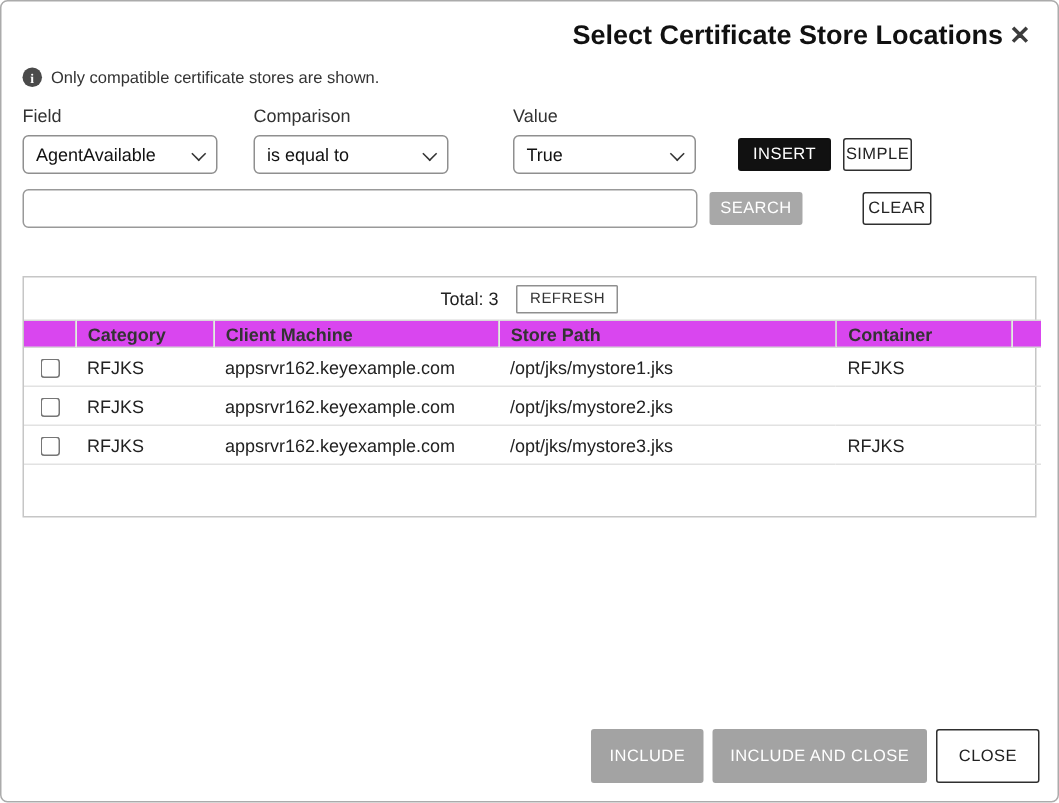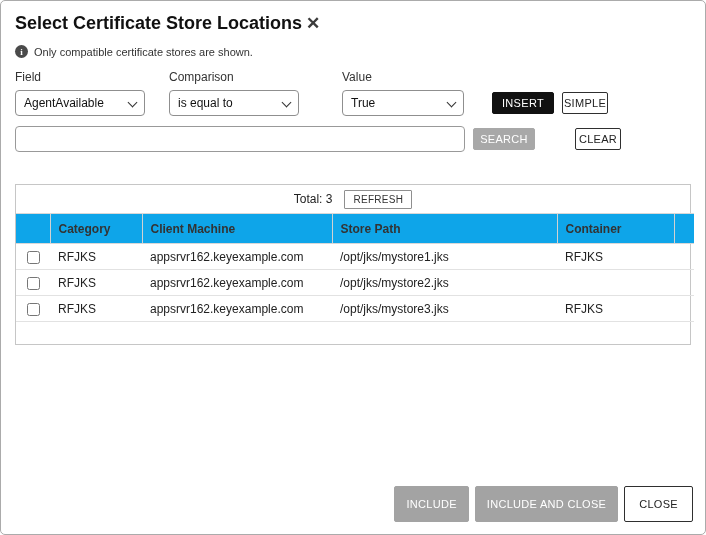--- a/index.html
+++ b/index.html
@@ -9,21 +9,21 @@
     font-family: "Liberation Sans", sans-serif;
     background: #fff;
     border: 1px solid #ababab;
     border-radius: 5px;
     position: relative;
     overflow: hidden;
     color: #1a1a1a;
   }
 
   
-  .dlg-header { display: flex; justify-content: flex-start; align-items: flex-start; padding: 12px 14px 0 14px; }
+  .dlg-header { display: flex; justify-content: flex-end; align-items: flex-start; padding: 12px 14px 0 14px; }
   .dlg-title { font-size: 18px; font-weight: bold; color: #111; }
   .dlg-close { font-size: 17px; color: #3c3c3c; cursor: pointer; line-height: 1; padding: 2px 4px; font-weight: bold; }
 
   
   .info-row { display: flex; align-items: center; gap: 6px; padding: 11px 14px 0 14px; font-size: 11px; color: #333; }
   .info-icon {
     width: 13px; height: 13px; border-radius: 50%;
     background: #4a4a4a; color: #fff;
     display: inline-flex; align-items: center; justify-content: center;
     font-size: 9px; font-weight: bold; font-family: "Liberation Serif", serif;
@@ -77,21 +77,21 @@
   
   .results { margin: 32px 14px 0 14px; border: 1px solid #c6c6c6; height: 161px; background: #fff; }
   .results-topbar { display: flex; justify-content: center; align-items: center; gap: 12px; padding: 4px 7px; height: 28px; }
   .total-label { font-size: 12px; color: #222; }
   .refresh-btn {
     font-size: 10px; padding: 3px 8px; letter-spacing: 0.3px;
     background: #fff; border: 1px solid #8f8f8f; color: #333; cursor: pointer; border-radius: 1px;
     font-family: "Liberation Sans", sans-serif;
   }
   table.grid { width: 100%; border-collapse: collapse; font-size: 12px; table-layout: fixed; }
-  table.grid thead tr { background: #0ea5e9; height: 30px; }
+  table.grid thead tr { background: #d946ef; height: 18px; }
   table.grid th {
     text-align: left; font-weight: bold; color: #333;
     padding: 0 8px; border-top: 1px solid #d8d8d8; border-bottom: 1px solid #d8d8d8;
     border-left: 1px solid #d2d2d2;
     overflow: hidden; white-space: nowrap;
   }
   table.grid th.chk-col { border-left: none; width: 34px; }
   table.grid th.c-category { width: 92px; }
   table.grid th.c-machine { width: 190px; }
   table.grid th.c-path { width: 225px; }

